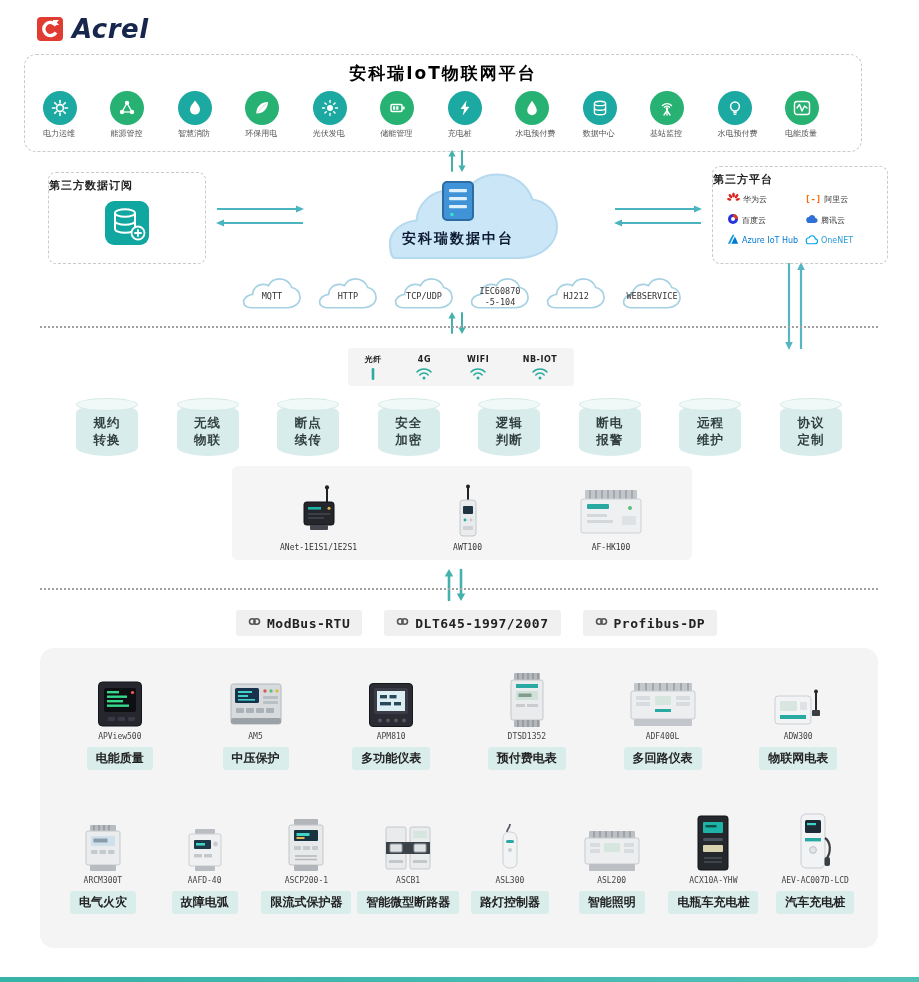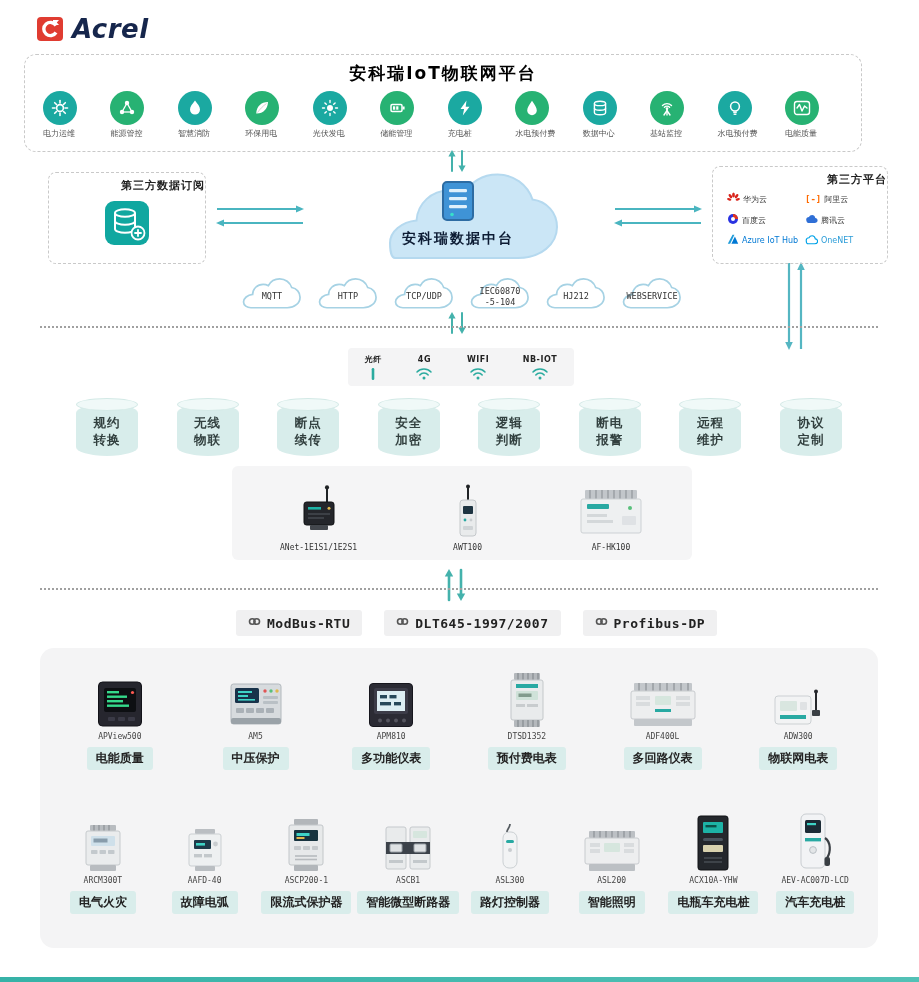--- a/index.html
+++ b/index.html
@@ -14,21 +14,21 @@
   .apps-row{position:absolute;left:18px;right:18px;top:36px;display:flex;justify-content:space-between}
   .app{display:flex;flex-direction:column;width:58px}
   .app-circle{width:34px;height:34px;border-radius:50%;display:flex;align-items:center;justify-content:center}
   .app-label{margin-top:3px;font-size:8px;color:#555;white-space:nowrap}
 
   .arrow-abs{position:absolute;line-height:0}
 
   .side-box{position:absolute;border:1px dashed #c9c9c9;border-radius:8px}
   .left-box{left:48px;top:172px;width:158px;height:92px}
   .right-box{left:712px;top:166px;width:176px;height:98px}
-  .box-title{text-align:right;margin-top:5px;font-size:11px;font-weight:700;color:#222;letter-spacing:1px}
+  .box-title{text-align:left;margin-top:5px;font-size:11px;font-weight:700;color:#222;letter-spacing:1px}
   .db-icon-wrap{display:flex;justify-content:center;margin-top:7px}
 
   .cloud-wrap{position:absolute;left:338px;top:166px;width:240px;height:104px}
   .cloud-wrap > svg{position:absolute;left:0;top:0}
   .server-wrap{position:absolute;left:103px;top:14px;line-height:0}
   .cloud-label{position:absolute;left:0;right:0;top:64px;text-align:center;font-size:14px;font-weight:700;color:#0c1b33;letter-spacing:2px}
 
   .plat-grid{display:grid;grid-template-columns:1fr 1fr;row-gap:7px;column-gap:2px;padding:5px 6px 0 14px}
   .plat{display:flex;align-items:center;gap:3px;font-size:8px;color:#333;white-space:nowrap}
   .ali-glyph{color:#ff6a00;font-weight:700;font-size:9px;font-family:"DejaVu Sans Mono",monospace}

